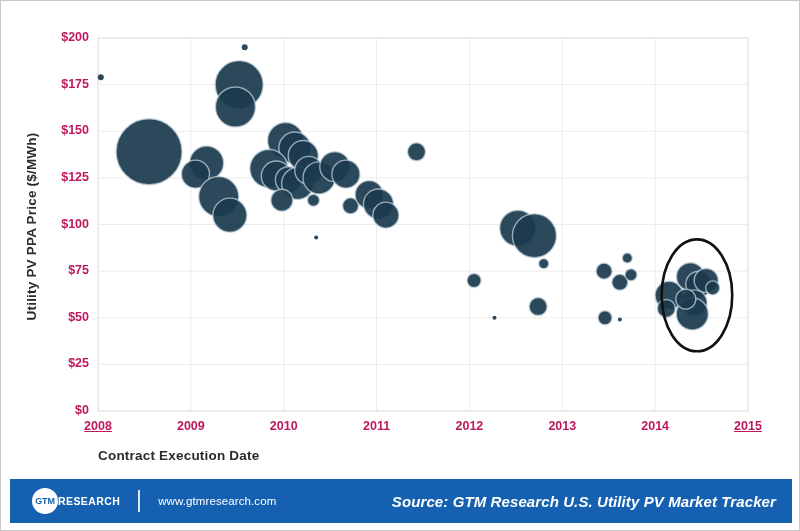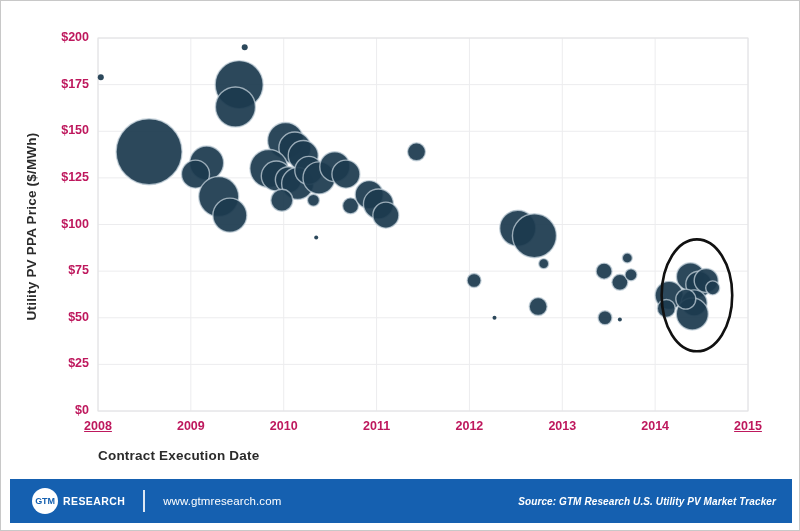--- a/index.html
+++ b/index.html
@@ -89,21 +89,20 @@
     padding: 0 16px 0 22px;
   }
   #brand-block {
     display: flex;
     align-items: center;
     gap: 8px;
   }
   #brand-badge {
     display: flex;
     align-items: center;
-    gap: 5px;
   }
   #gtm-mark {
     width: 26px;
     height: 26px;
     border-radius: 50%;
     background: #ffffff;
     color: #1560b0;
     font-size: 9px;
     font-weight: bold;
     display: flex;
@@ -125,21 +124,21 @@
     margin: 0 10px;
   }
   #brand-url {
     color: #ffffff;
     font-size: 11.5px;
     letter-spacing: .1px;
   }
   #footer-source {
     margin-left: auto;
     color: #ffffff;
-    font-size: 10px;
+    font-size: 15px;
     font-style: italic;
     font-weight: bold;
     letter-spacing: .1px;
   }
 </style>
 </head>
 <body>
 
 <div id="page">
 

